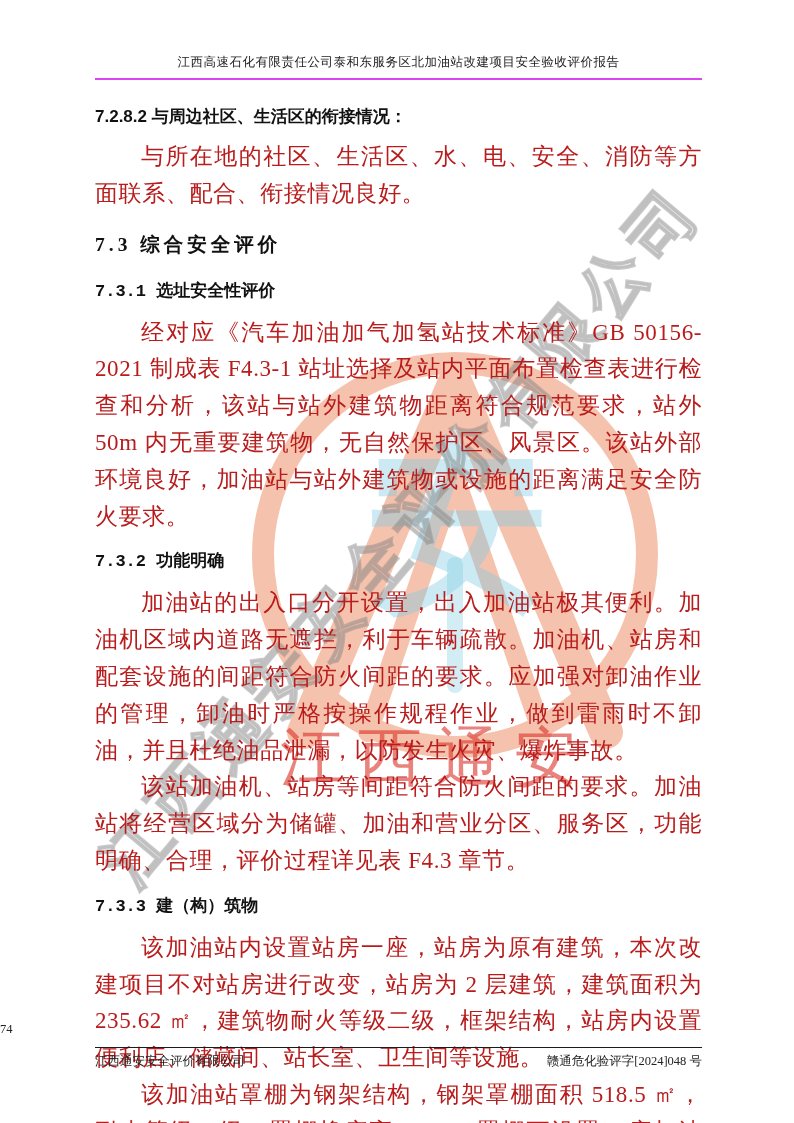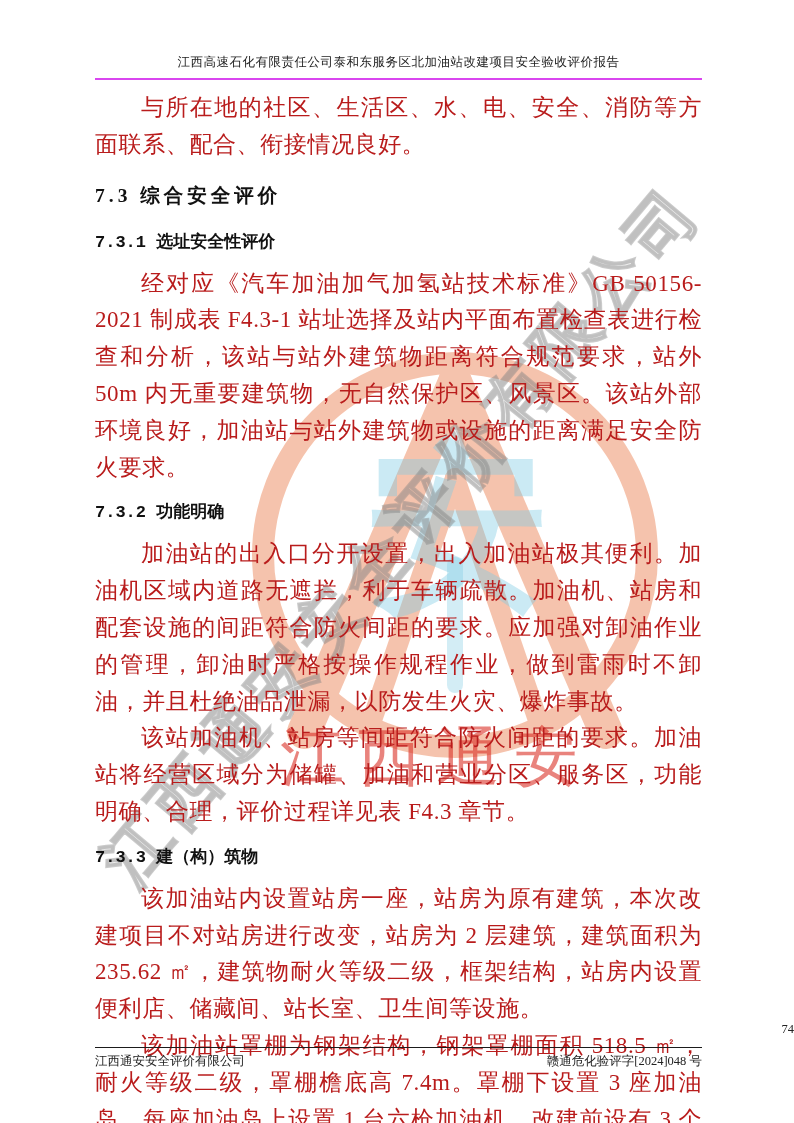--- a/index.html
+++ b/index.html
@@ -94,21 +94,21 @@
     text-align: justify;
     text-indent: 2em;
     color: #b91c1c;
     letter-spacing: 0.6px;
   }
 
   
   .page-number {
     position: absolute; z-index: 1;
     left: 0; width: 794px; top: 1022px;
-    text-align: right;
+    text-align: left;
     font-size: 12.5px; color: #222;
   }
   .footer {
     position: absolute; z-index: 1;
     left: 95px; width: 607px; top: 1047px;
     border-top: 1.5px solid #1b1b1b;
     padding-top: 5px;
     display: flex;
     justify-content: space-between;
     font-size: 12.5px;
@@ -133,20 +133,21 @@
     <div class="wm-diagonal">江西通安安全评价有限公司</div>
     <div class="wm-red">江西通安</div>
   </div>
 
   <div class="header">
     <span>江西高速石化有限责任公司泰和东服务区北加油站改建项目安全验收评价报告</span>
   </div>
 
   <div class="content">
 
+    <div class="h-l3">7.2.8.2 与周边社区、生活区的衔接情况：</div>
     <p class="body-para">与所在地的社区、生活区、水、电、安全、消防等方面联系、配合、衔接情况良好。</p>
 
     <div class="h-l1">7.3 综合安全评价</div>
 
     <div class="h-l2">7.3.1 选址安全性评价</div>
     <p class="body-para">经对应《汽车加油加气加氢站技术标准》GB 50156-2021 制成表 F4.3-1 站址选择及站内平面布置检查表进行检查和分析，该站与站外建筑物距离符合规范要求，站外 50m 内无重要建筑物，无自然保护区、风景区。该站外部环境良好，加油站与站外建筑物或设施的距离满足安全防火要求。</p>
 
     <div class="h-l2">7.3.2 功能明确</div>
     <p class="body-para">加油站的出入口分开设置，出入加油站极其便利。加油机区域内道路无遮拦，利于车辆疏散。加油机、站房和配套设施的间距符合防火间距的要求。应加强对卸油作业的管理，卸油时严格按操作规程作业，做到雷雨时不卸油，并且杜绝油品泄漏，以防发生火灾、爆炸事故。</p>
     <p class="body-para">该站加油机、站房等间距符合防火间距的要求。加油站将经营区域分为储罐、加油和营业分区、服务区，功能明确、合理，评价过程详见表 F4.3 章节。</p>

